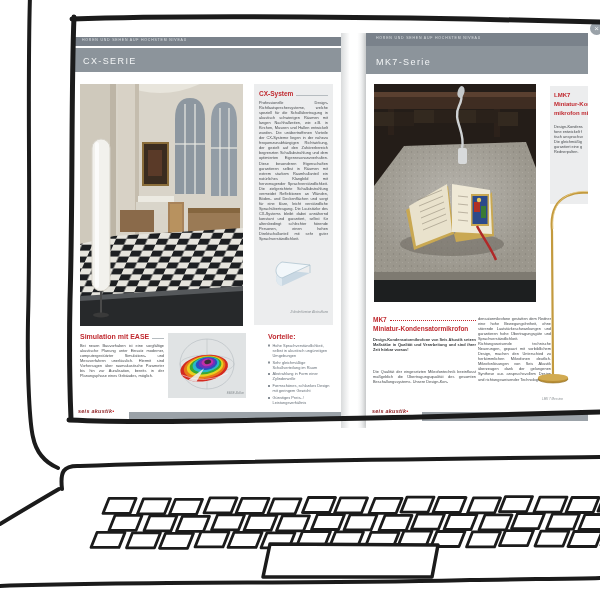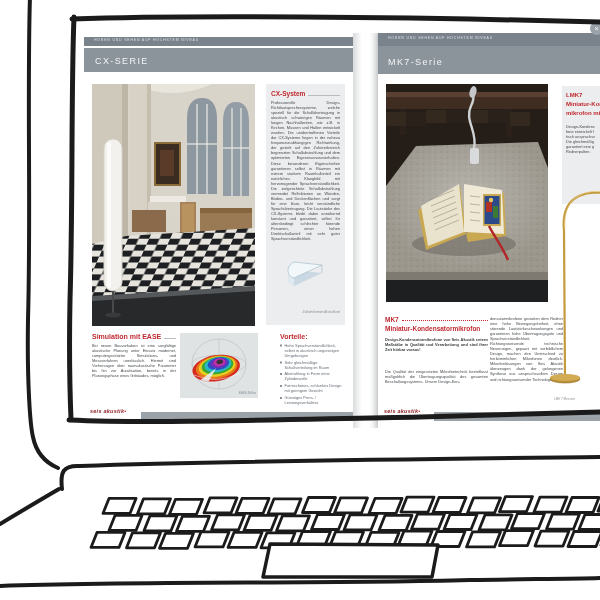--- a/index.html
+++ b/index.html
@@ -1,19 +1,19 @@
 <!DOCTYPE html>
 <html><head>
 <meta charset="utf-8">
 <style>
   html,body{margin:0;padding:0;width:600px;height:600px;overflow:hidden;background:#fff;
             font-family:"Liberation Sans", sans-serif;}
   .stage{position:relative;width:600px;height:600px;}
   
-  .screen-content{position:absolute;left:84px;top:33px;width:516px;height:395px;overflow:hidden;background:#404040;z-index:2;}
+  .screen-content{position:absolute;left:72px;top:33px;width:516px;height:395px;overflow:hidden;background:#404040;z-index:2;}
   .page{position:absolute;top:0;height:395px;background:#fff;}
   .page-left{left:0;width:269px;box-shadow:2px 0 4px rgba(0,0,0,.18);}
   .page-right{left:294px;width:240px;box-shadow:-2px 0 4px rgba(0,0,0,.14);}
   .spine{position:absolute;left:269px;top:0;width:25px;height:395px;
          background:linear-gradient(90deg,#d9dbdc 0%,#ffffff 35%,#ffffff 65%,#e3e5e6 100%);}
   .strip{position:absolute;left:0;right:0;background:#7a828b;color:#e9edef;overflow:hidden;}
   .strip .s5{font-size:7px;letter-spacing:1.6px;white-space:nowrap;padding:2px 0 0 20px;opacity:.85;}
   .hdrbar{position:absolute;left:0;right:0;background:#8c949b;color:#f3f5f6;}
   .hdrbar .t{font-size:9px;letter-spacing:1.4px;padding-left:11px;}
   .photo{position:absolute;overflow:hidden;background:#555;}

